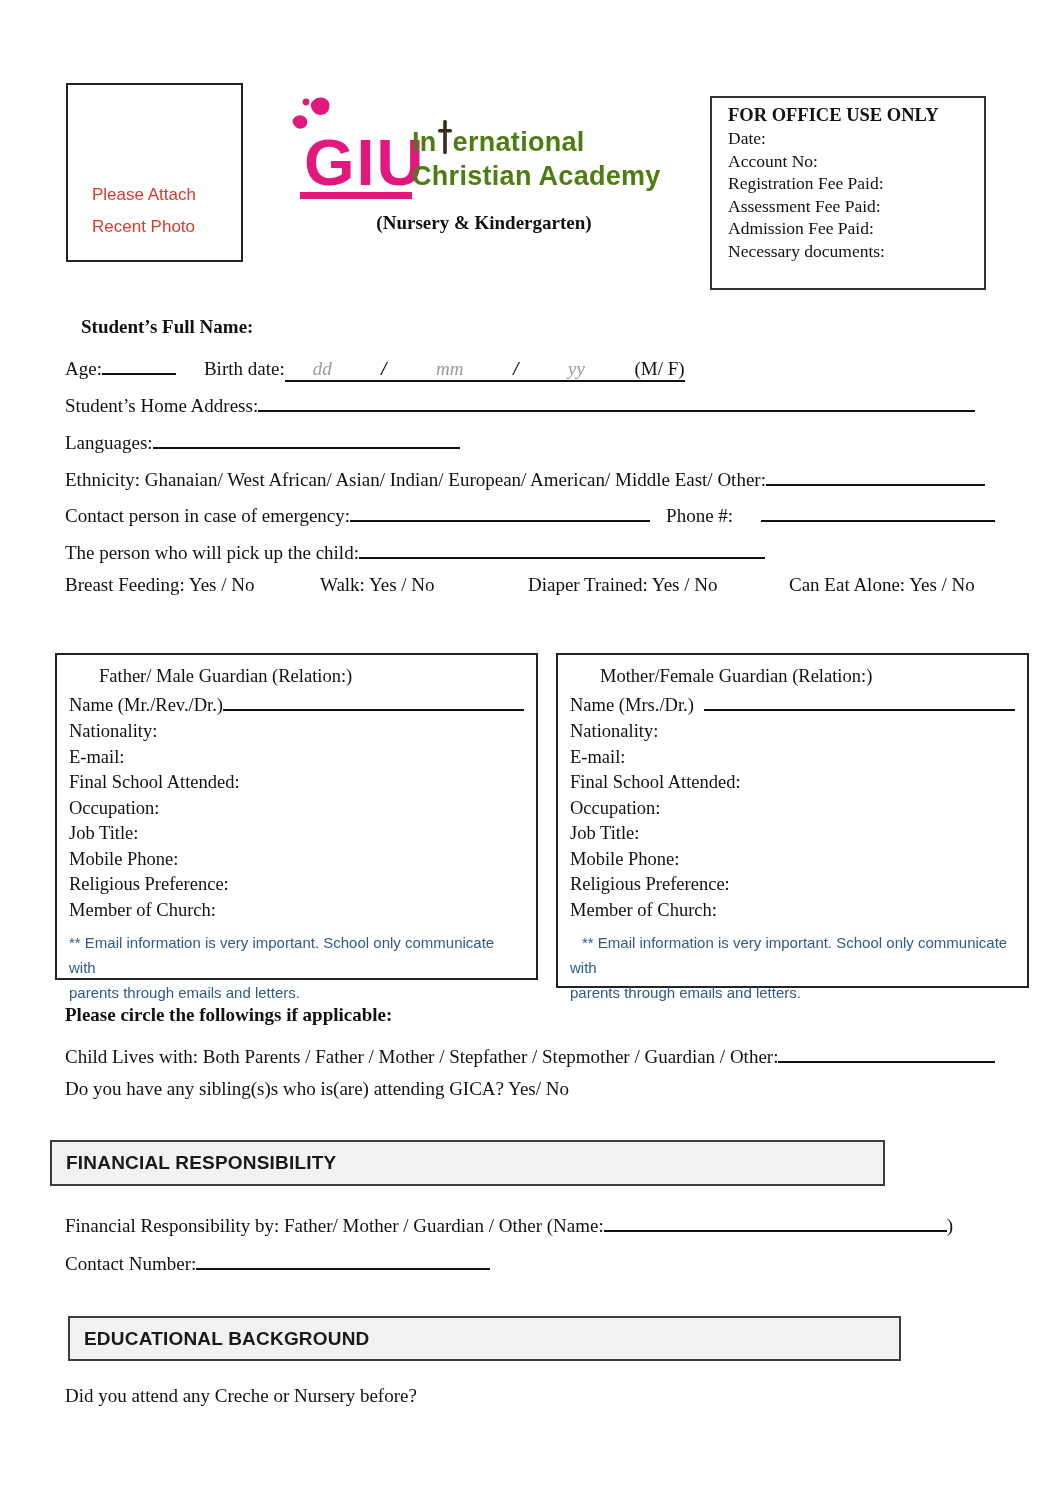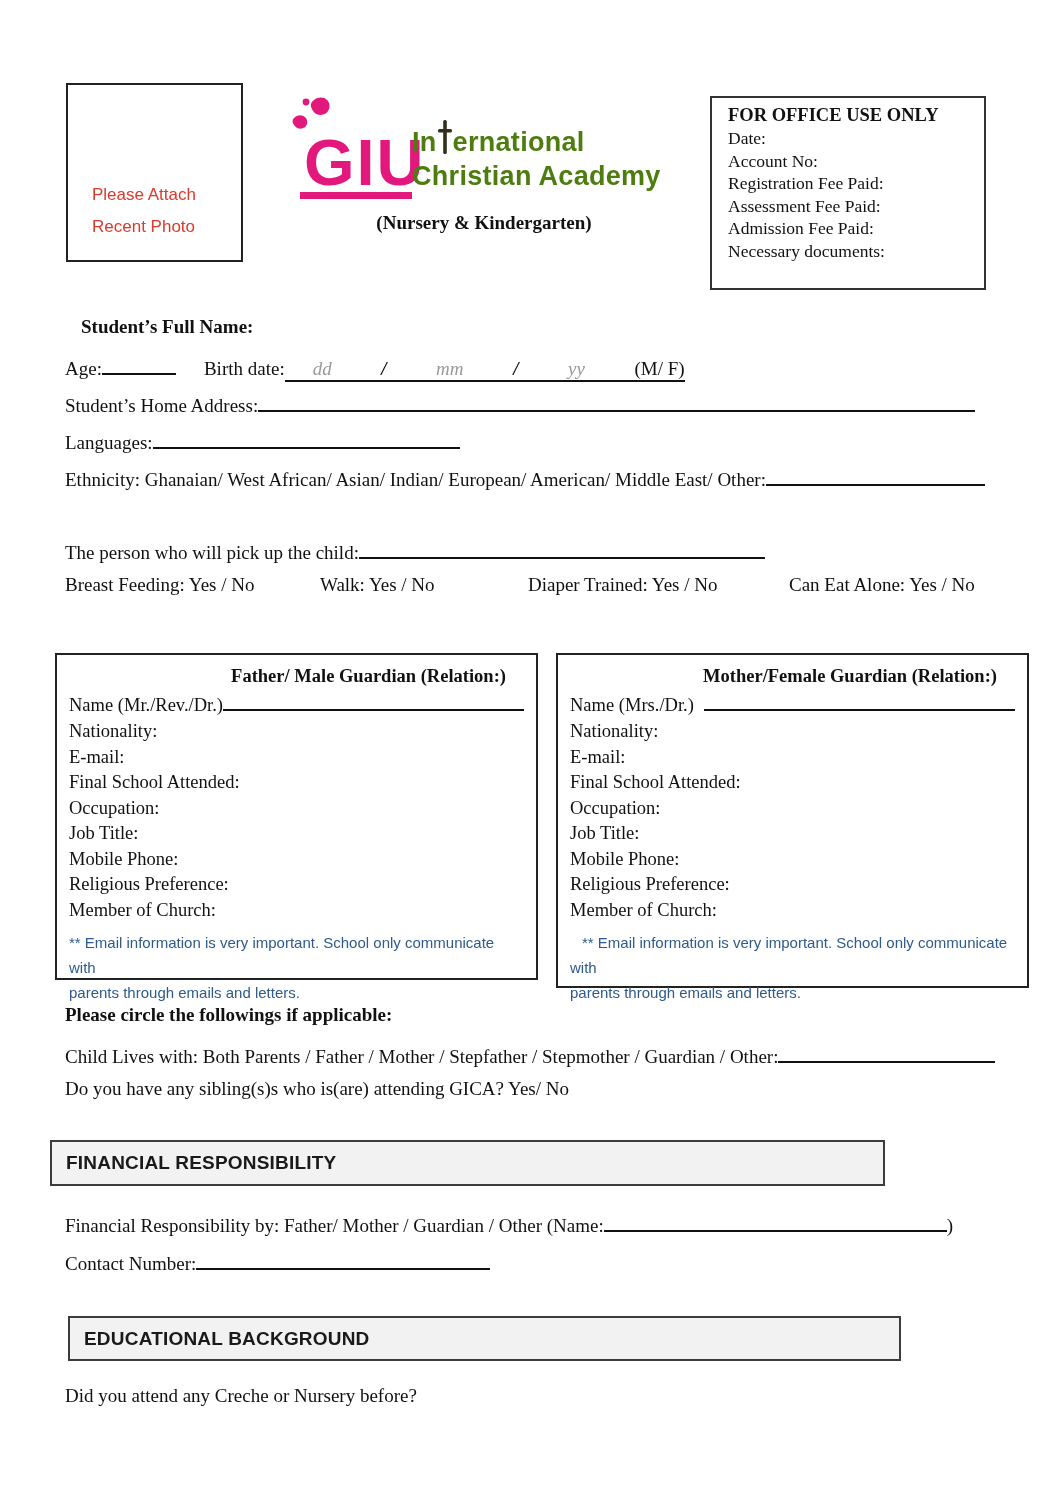--- a/index.html
+++ b/index.html
@@ -38,21 +38,21 @@
   .sl{font-style:italic;font-weight:bold;}
 
   .bd-group{display:inline-flex;justify-content:space-between;align-items:baseline;
        border-bottom:2px solid #111;width:400px;padding-left:28px;box-sizing:border-box;}
 
   
   .gbox{position:absolute;top:653px;border:2px solid #222;box-sizing:border-box;
         padding:8px 12px;font-size:18.5px;background:#fff;}
   .gbox.father{left:55px;width:483px;height:327px;}
   .gbox.mother{left:556px;width:473px;height:335px;}
-  .gtitle{display:flex;justify-content:flex-end;font-weight:bold;padding-right:18px;line-height:27px;margin-left:30px;}
+  .gtitle{display:flex;justify-content:flex-start;font-weight:normal;padding-right:18px;line-height:27px;margin-left:30px;}
   .namerow{display:flex;align-items:baseline;line-height:27px;}
   .grow{line-height:25.5px;}
   .note{font-family:"Liberation Sans",sans-serif;font-size:15px;color:#2e5a8c;
         line-height:25px;margin-top:7px;}
   .gbox.mother .note .n1{text-indent:12px;}
 
   
   .bar{position:absolute;box-sizing:border-box;background:#f2f2f2;border:2px solid #3c3c3c;
        font-family:"Liberation Sans",sans-serif;font-weight:bold;font-size:19px;color:#1a1a1a;
        display:flex;align-items:center;padding-left:14px;letter-spacing:0.2px;}
@@ -130,20 +130,26 @@
   <div class="line" style="left:65px;top:390px;width:910px;">
     <span>Student’s Home Address:</span>
     <span class="fill"></span>
   </div>
 
   <div class="line" style="left:65px;top:464px;width:920px;">
     <span>Ethnicity: Ghanaian/ West African/ Asian/ Indian/ European/ American/ Middle East/ Other:</span>
     <span class="fill"></span>
   </div>
 
+  <div class="line" style="left:65px;top:500px;width:930px;">
+    <span>Contact person in case of emergency:</span>
+    <span class="ul" style="width:300px;"></span>
+    <span style="margin-left:16px;">Phone #:</span>
+    <span class="fill" style="margin-left:28px;"></span>
+  </div>
 
   <div class="line" style="left:65px;top:537px;width:700px;">
     <span>The person who will pick up the child:</span>
     <span class="fill"></span>
   </div>
 
   <div class="line" style="left:65px;top:574px;width:930px;position:absolute;display:block;">
     <span style="position:absolute;left:0;">Breast Feeding: Yes / No</span>
     <span style="position:absolute;left:255px;">Walk: Yes / No</span>
     <span style="position:absolute;left:463px;">Diaper Trained: Yes / No</span>

